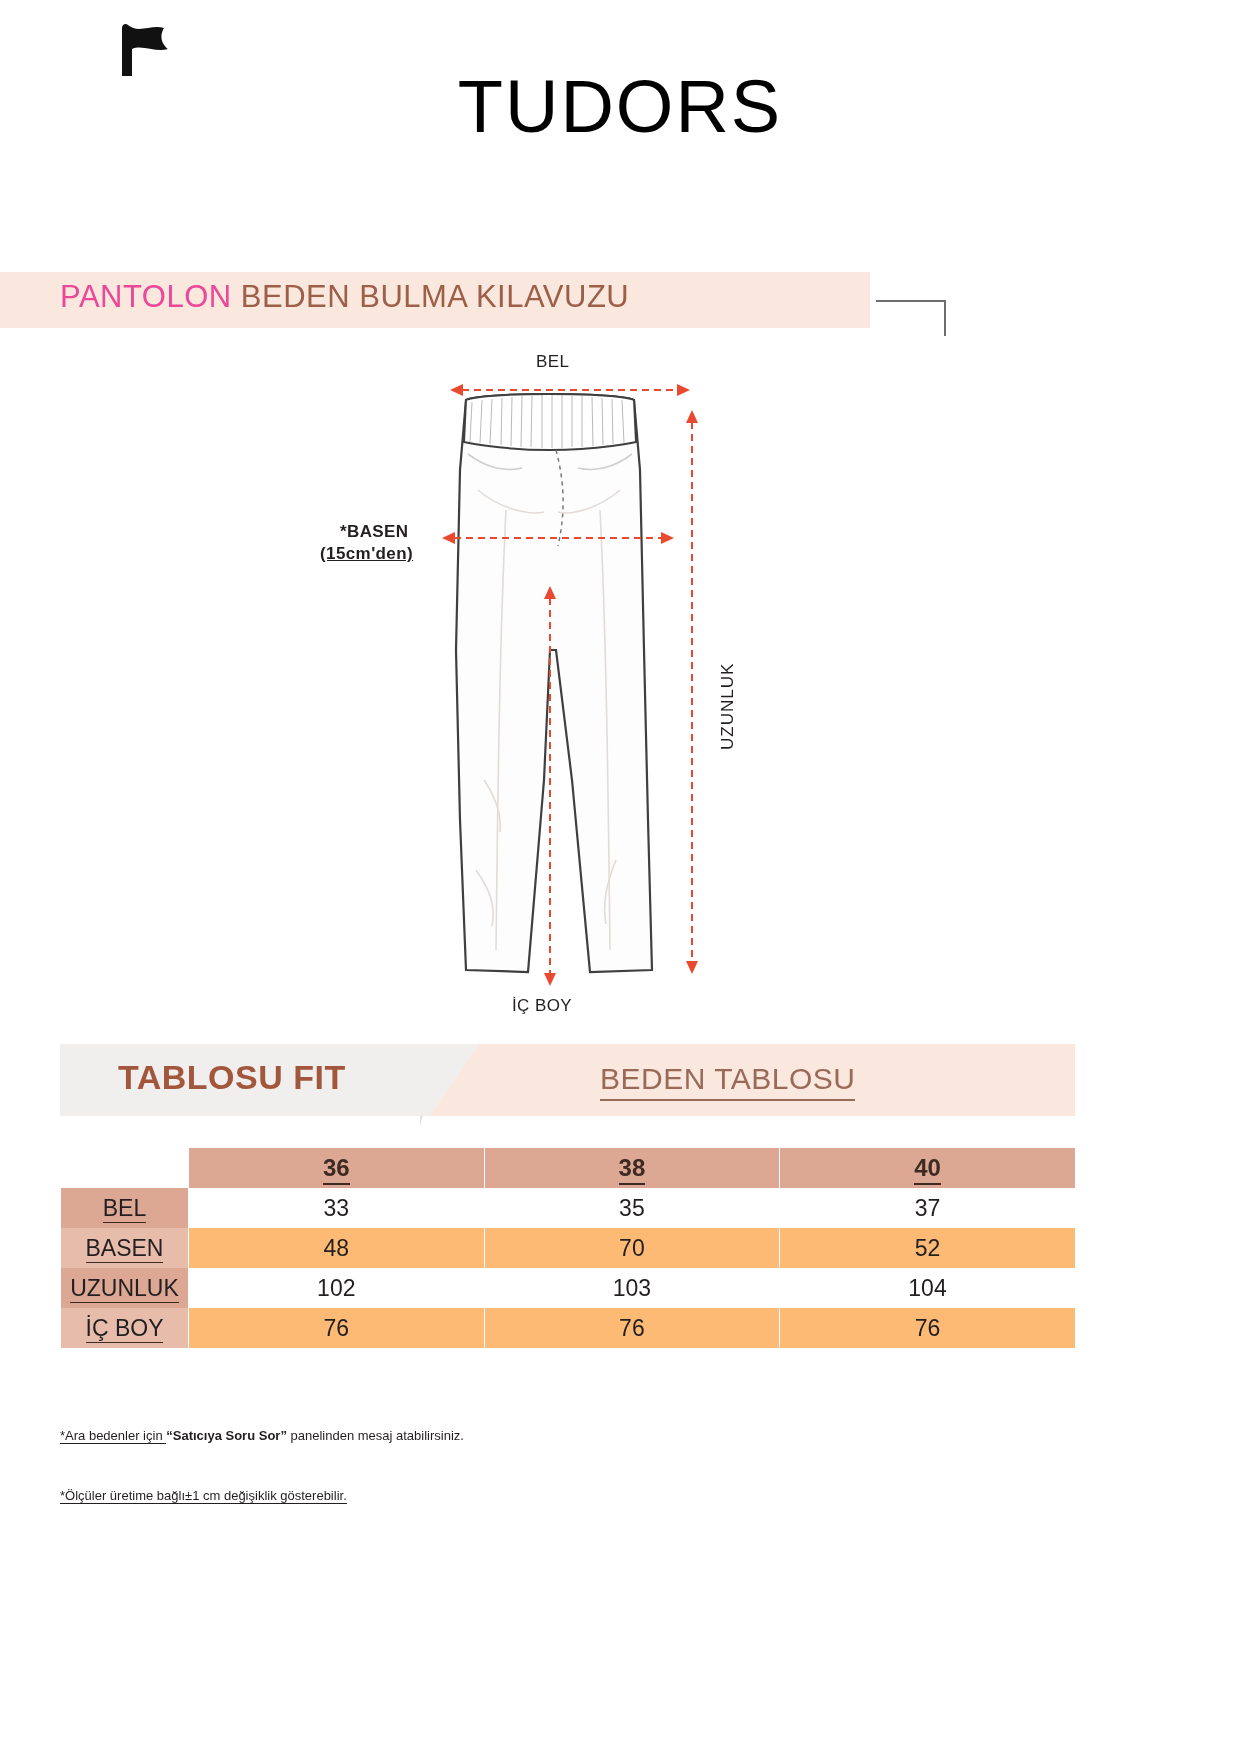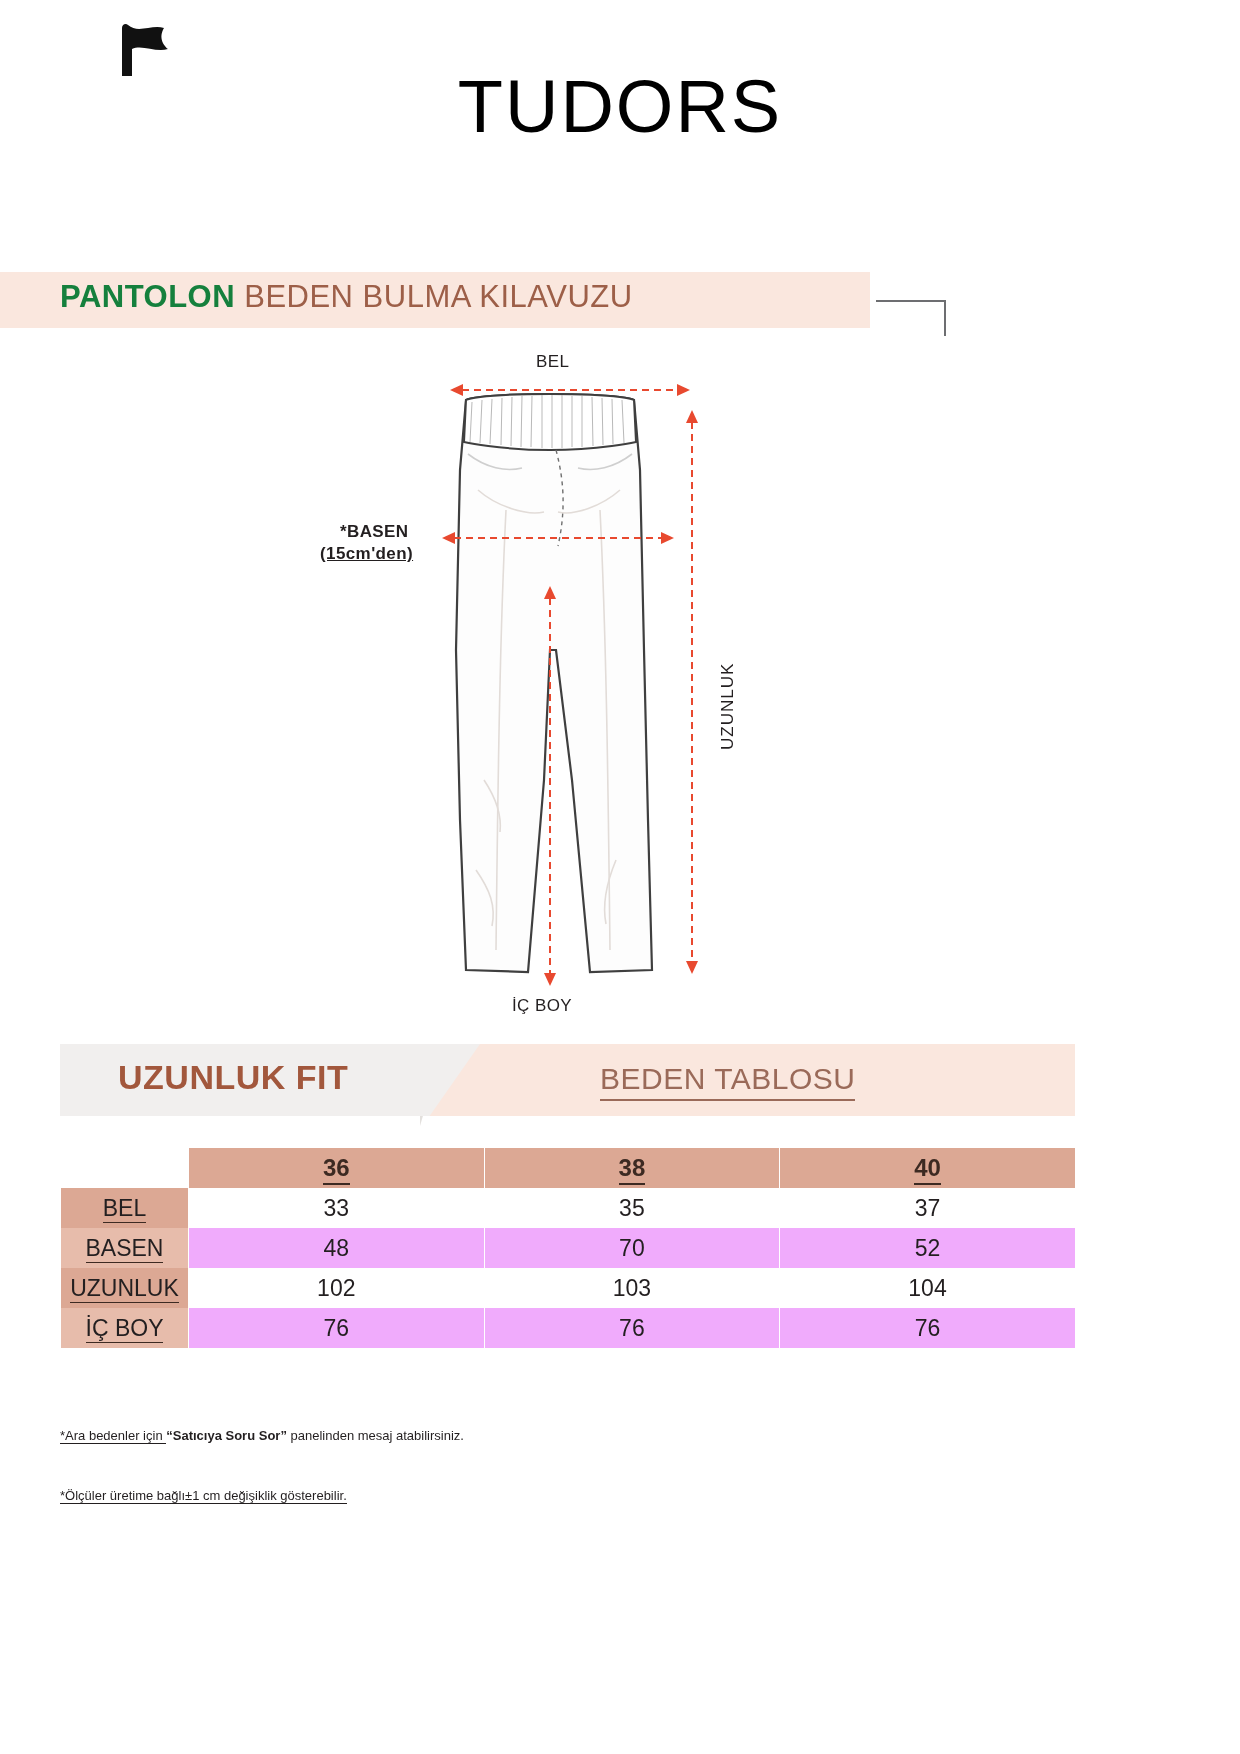--- a/index.html
+++ b/index.html
@@ -53,21 +53,21 @@
   }
   .title-text {
     position: absolute;
     top: 279px;
     left: 60px;
     font-size: 31px;
     letter-spacing: 0.5px;
     color: #a96a54;
     white-space: nowrap;
   }
-  .title-text .light { font-weight: 700; color: #15803d; }
+  .title-text .light { font-weight: 400; color: #ec4899; }
   .title-text .bold  { font-weight: 400; color: #9d5f48; margin-top: 38px; }
 
   .title-bracket {
     position: absolute;
     top: 300px;
     left: 876px;
     width: 68px;
     height: 34px;
     border-top: 2px solid #6d6e71;
     border-right: 2px solid #6d6e71;
@@ -177,21 +177,21 @@
   table.size-table thead th span { border-bottom: 2px solid #3d2a22; padding-bottom: 2px; }
   table.size-table thead th.corner { background: #ffffff; border: none; }
   .rowhead {
     background: #dca894;
     font-size: 19px;
     color: #3d2a22;
   }
   .rowhead span { border-bottom: 1.5px solid #3d2a22; padding-bottom: 1px; }
   tr.alt .rowhead { background: #e7bcab; }
   td.val { background: #ffffff; }
-  tr.alt td.val { background: #f0abfc; }
+  tr.alt td.val { background: #fdba74; }
 
   
   .note {
     position: absolute;
     left: 60px;
     font-size: 13px;
     color: #231f20;
   }
   .note .u { border-bottom: 1.5px solid #231f20; }
   .note .b { font-weight: 700; }
@@ -278,21 +278,21 @@
     <line x1="12" y1="12" x2="12" y2="388" stroke="#e8492f" stroke-width="2" stroke-dasharray="7 5"></line>
     <polygon points="12,0 6,13 18,13" fill="#e8492f"></polygon>
     <polygon points="12,400 6,387 18,387" fill="#e8492f"></polygon>
   </svg>
   <div class="lbl" style="left:212px; top:646px;">İÇ BOY</div>
 </div>
 
 <div class="fit-band"></div>
 <div class="fit-tab-shadow"></div>
 <div class="fit-tab"></div>
-<div class="fit-label">UZUNLUK FIT</div>
+<div class="fit-label">TABLOSU FIT</div>
 <div class="table-caption">BEDEN TABLOSU</div>
 
 <table class="size-table">
   <colgroup>
       <col class="c0">
       <col class="cx">
       <col class="cx">
       <col class="cx">
     </colgroup>
   <thead>

